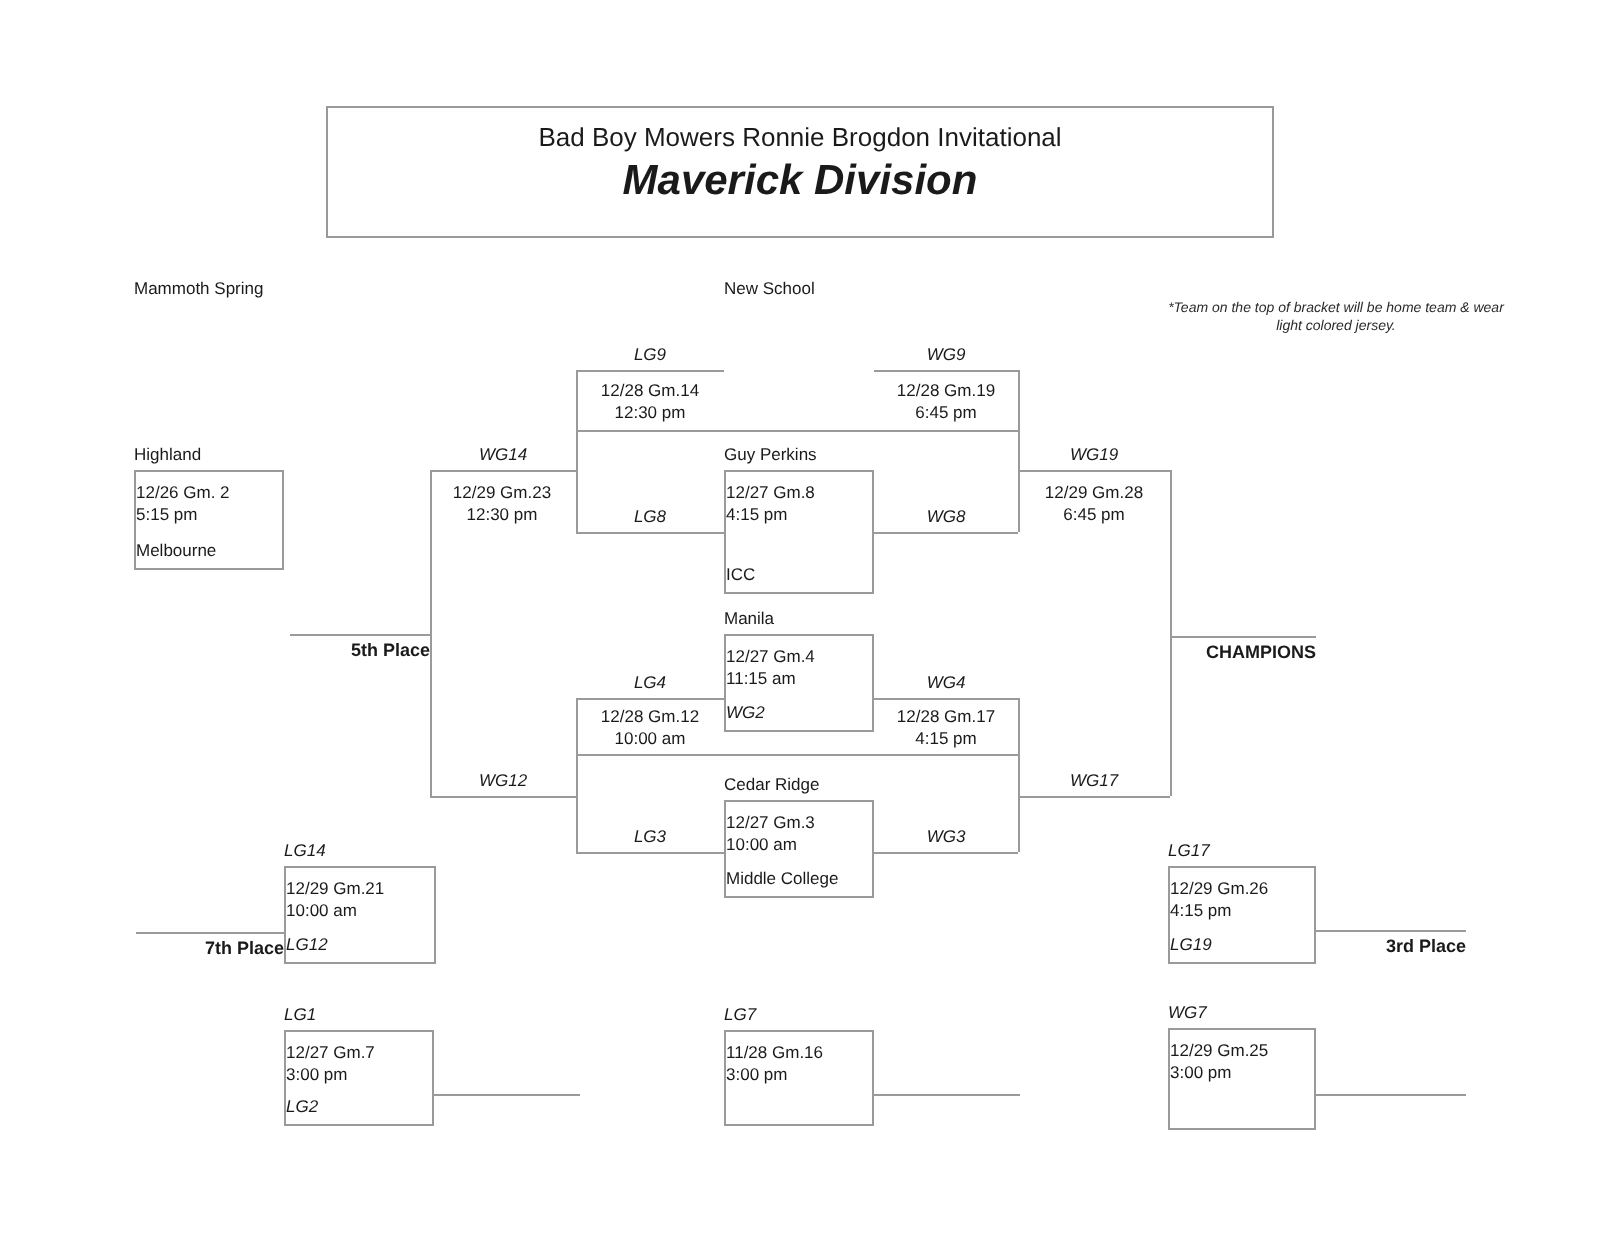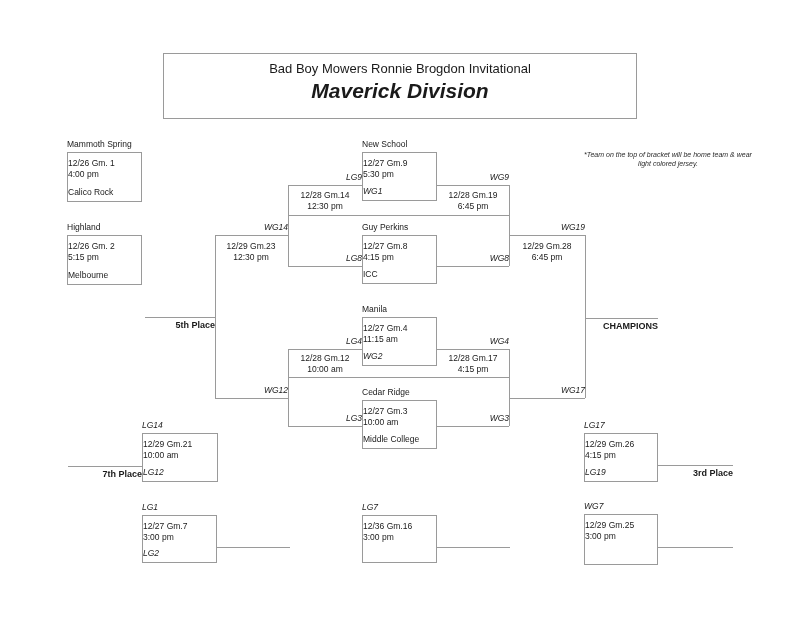--- a/index.html
+++ b/index.html
@@ -12,21 +12,21 @@
              border:1px solid var(--line,#9a9a9a);text-align:center;padding-top:7px}
   .t1,.t2{font-size:13px;line-height:16px}
   .t3{font-size:21px;line-height:27px;font-weight:bold;font-style:italic}
   .note{position:absolute;left:578px;top:151px;width:180px;font-size:7px;line-height:8.5px;
         font-style:italic;text-align:center;color:#2a2a2a}
   .game{position:absolute;text-align:left;font-size:8.5px;line-height:11px}
   .gname{height:13px}
   .gbox{position:relative;border:1px solid var(--line,#9a9a9a);padding-top:5px;background:#fff}
   .gbot{position:absolute;bottom:3px;left:0;right:0}
   .it{font-style:italic}
-  .slot{position:absolute;text-align:right;font-style:italic;font-size:8.5px;line-height:11px}
+  .slot{position:absolute;text-align:center;font-style:italic;font-size:8.5px;line-height:11px}
   .cinfo{position:absolute;text-align:center;font-size:8.5px;line-height:10.5px}
   .place{position:absolute;text-align:right;font-weight:bold;font-size:9px;line-height:11px}
 </style>
 </head>
 <body>
 
 <div class="sheet">
 
   <div class="title-box">
     <div class="t1">Bad Boy Mowers Ronnie Brogdon Invitational</div>
@@ -59,48 +59,38 @@
 
   <div class="vline" style="left:288px;top:185px;height:81px"></div>
   <div class="vline" style="left:509px;top:185px;height:81px"></div>
   <div class="vline" style="left:288px;top:349px;height:77px"></div>
   <div class="vline" style="left:509px;top:349px;height:77px"></div>
   <div class="vline" style="left:215px;top:235px;height:163px"></div>
   <div class="vline" style="left:585px;top:235px;height:163px"></div>
 
   <div class="game" style="left:67px;top:139px;width:75px">
     <div class="gname">Mammoth Spring</div>
-    <div class="gbox" style="height:50px">
-      <div>12/26 Gm. 1</div>
-      <div>4:00 pm</div>
-      <div class="gbot">Calico Rock</div>
-    </div>
   </div>
 
   <div class="game" style="left:67px;top:222px;width:75px">
     <div class="gname">Highland</div>
     <div class="gbox" style="height:50px">
       <div>12/26 Gm. 2</div>
       <div>5:15 pm</div>
       <div class="gbot">Melbourne</div>
     </div>
   </div>
 
   <div class="game" style="left:362px;top:139px;width:75px">
     <div class="gname">New School</div>
-    <div class="gbox" style="height:49px">
-      <div>12/27 Gm.9</div>
-      <div>5:30 pm</div>
-      <div class="gbot it">WG1</div>
-    </div>
   </div>
 
   <div class="game" style="left:362px;top:222px;width:75px">
     <div class="gname">Guy Perkins</div>
-    <div class="gbox" style="height:49px">
+    <div class="gbox" style="height:62px">
       <div>12/27 Gm.8</div>
       <div>4:15 pm</div>
       <div class="gbot">ICC</div>
     </div>
   </div>
 
   <div class="game" style="left:362px;top:304px;width:75px">
     <div class="gname">Manila</div>
     <div class="gbox" style="height:49px">
       <div>12/27 Gm.4</div>
@@ -141,21 +131,21 @@
     <div class="gbox" style="height:48px">
       <div>12/27 Gm.7</div>
       <div>3:00 pm</div>
       <div class="gbot it">LG2</div>
     </div>
   </div>
 
   <div class="game" style="left:362px;top:502px;width:75px">
     <div class="gname it">LG7</div>
     <div class="gbox" style="height:48px">
-      <div>12/36 Gm.16</div>
+      <div>11/28 Gm.16</div>
       <div>3:00 pm</div>
     </div>
   </div>
 
   <div class="game" style="left:584px;top:501px;width:74px">
     <div class="gname it">WG7</div>
     <div class="gbox" style="height:51px">
       <div>12/29 Gm.25</div>
       <div>3:00 pm</div>
     </div>

